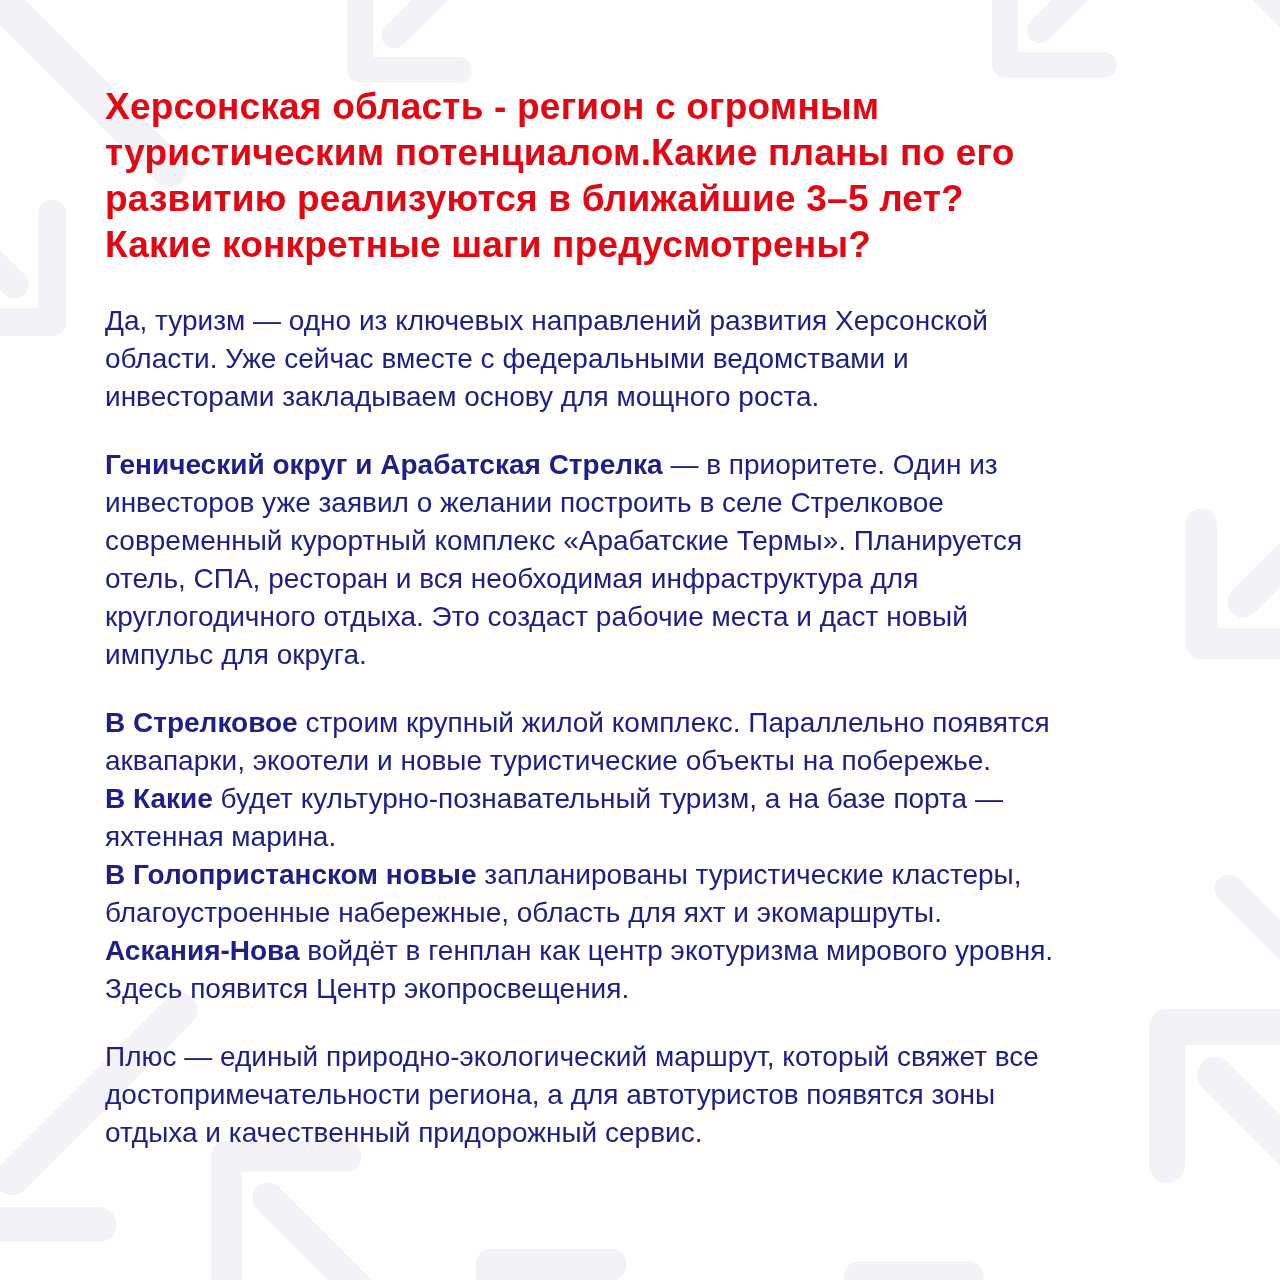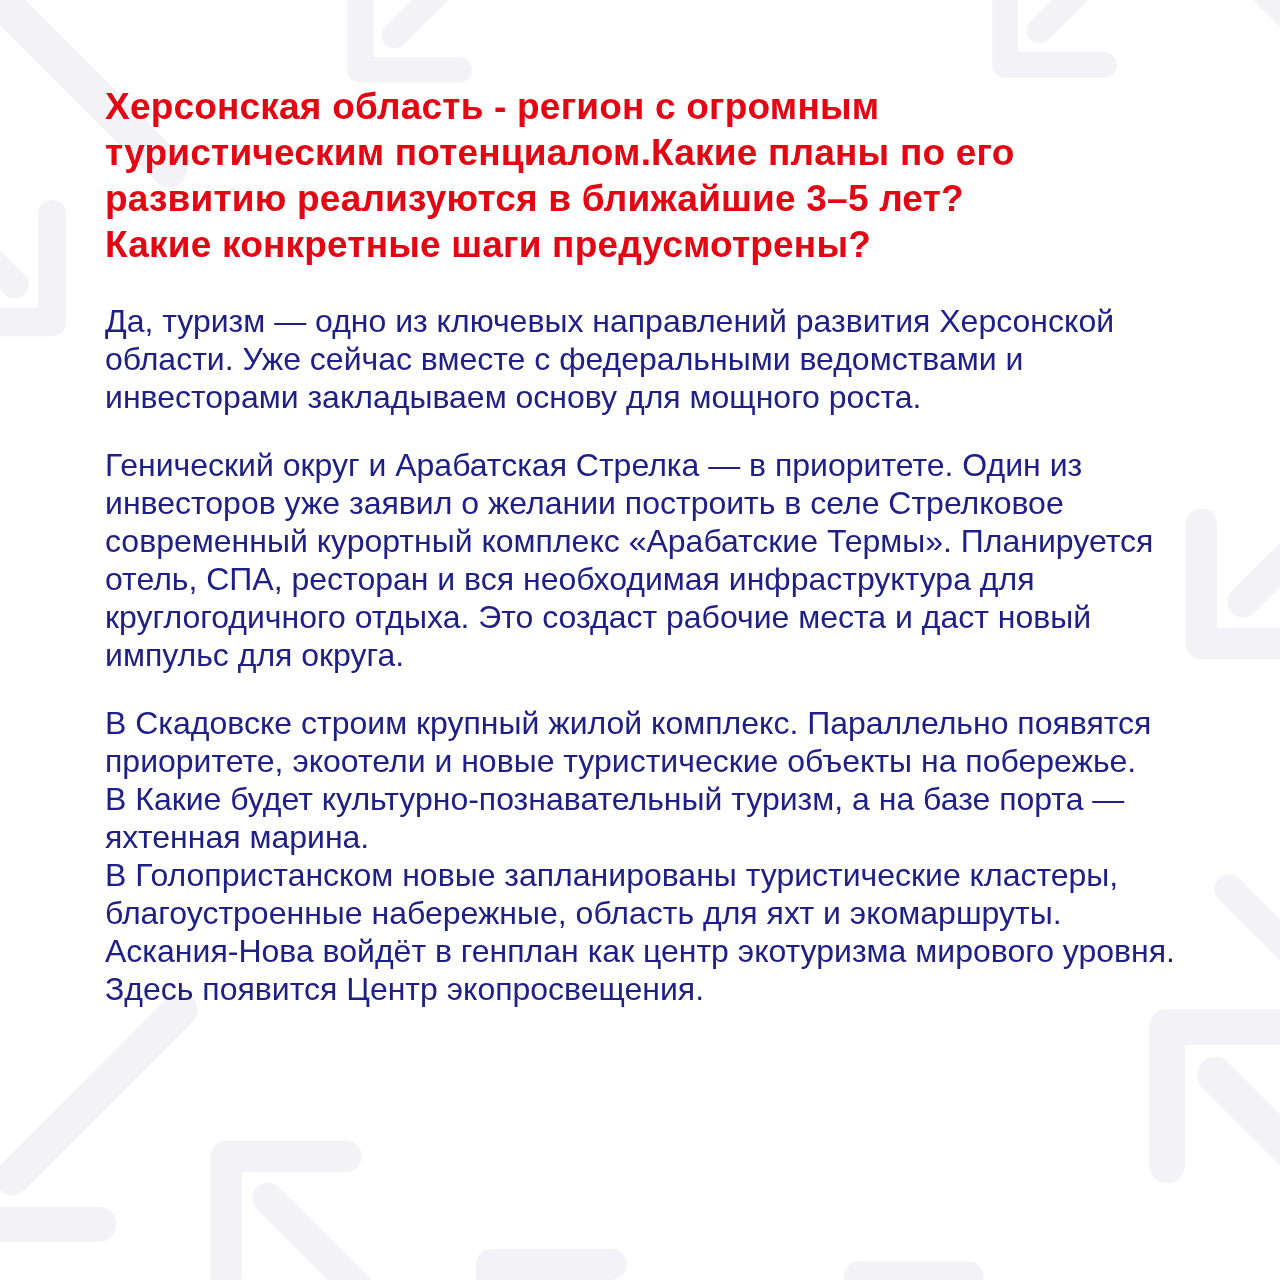--- a/index.html
+++ b/index.html
@@ -33,33 +33,33 @@
     font-weight: 700;
     letter-spacing: 0.2px;
     white-space: pre-line;
     color: var(--accent-red, #e30613);
   }
   .body-text {
     position: absolute;
     left: 105px;
     top: 302px;
     right: 55px;
-    font-size: 32px;
+    font-size: 28px;
     line-height: 38px;
     color: var(--body-navy, #1f2087);
   }
   .body-text p {
     margin: 0 0 30px 0;
     white-space: pre-line;
   }
   .body-text p:last-child {
     margin-bottom: 0;
   }
   .run-bold {
-    font-weight: 400;
+    font-weight: 700;
   }
 </style>
 </head>
 <body>
 
 <div class="canvas" style="background: rgb(255, 255, 255);">
   <svg class="bg-pattern" viewBox="0 0 1280 1280" xmlns="http://www.w3.org/2000/svg" aria-hidden="true">
       <g transform="translate(-95,-95) scale(3) rotate(180,50,50)">
         <path d="M12 12 L70 70" fill="none" stroke="#f3f3f7" stroke-width="12" stroke-linecap="round" stroke-linejoin="round"></path>
         <path d="M86 40 L86 86 L40 86" fill="none" stroke="#f3f3f7" stroke-width="12" stroke-linecap="round" stroke-linejoin="round"></path>
@@ -118,22 +118,25 @@
   <div class="body-text">
       <p><span class="run">Да, туризм — одно из ключевых направлений развития Херсонской
 области. Уже сейчас вместе с федеральными ведомствами и
 инвесторами закладываем основу для мощного роста.</span></p>
       <p><span class="run-bold">Генический округ и Арабатская Стрелка</span><span class="run"> — в приоритете. Один из
 инвесторов уже заявил о желании построить в селе Стрелковое
 современный курортный комплекс «Арабатские Термы». Планируется
 отель, СПА, ресторан и вся необходимая инфраструктура для
 круглогодичного отдыха. Это создаст рабочие места и даст новый
 импульс для округа.</span></p>
-      <p><span class="run-bold">В Скадовске</span><span class="run"> строим крупный жилой комплекс. Параллельно появятся
-приоритете, экоотели и новые туристические объекты на побережье.
+      <p><span class="run-bold">В Стрелковое</span><span class="run"> строим крупный жилой комплекс. Параллельно появятся
+аквапарки, экоотели и новые туристические объекты на побережье.
 </span><span class="run-bold">В Какие</span><span class="run"> будет культурно-познавательный туризм, а на базе порта —
 яхтенная марина.
 </span><span class="run-bold">В Голопристанском новые</span><span class="run"> запланированы туристические кластеры,
 благоустроенные набережные, область для яхт и экомаршруты.
 </span><span class="run-bold">Аскания-Нова</span><span class="run"> войдёт в генплан как центр экотуризма мирового уровня.
 Здесь появится Центр экопросвещения.</span></p>
+      <p><span class="run">Плюс — единый природно-экологический маршрут, который свяжет все
+достопримечательности региона, а для автотуристов появятся зоны
+отдыха и качественный придорожный сервис.</span></p>
     </div>
 </div>
 
 </body></html>

